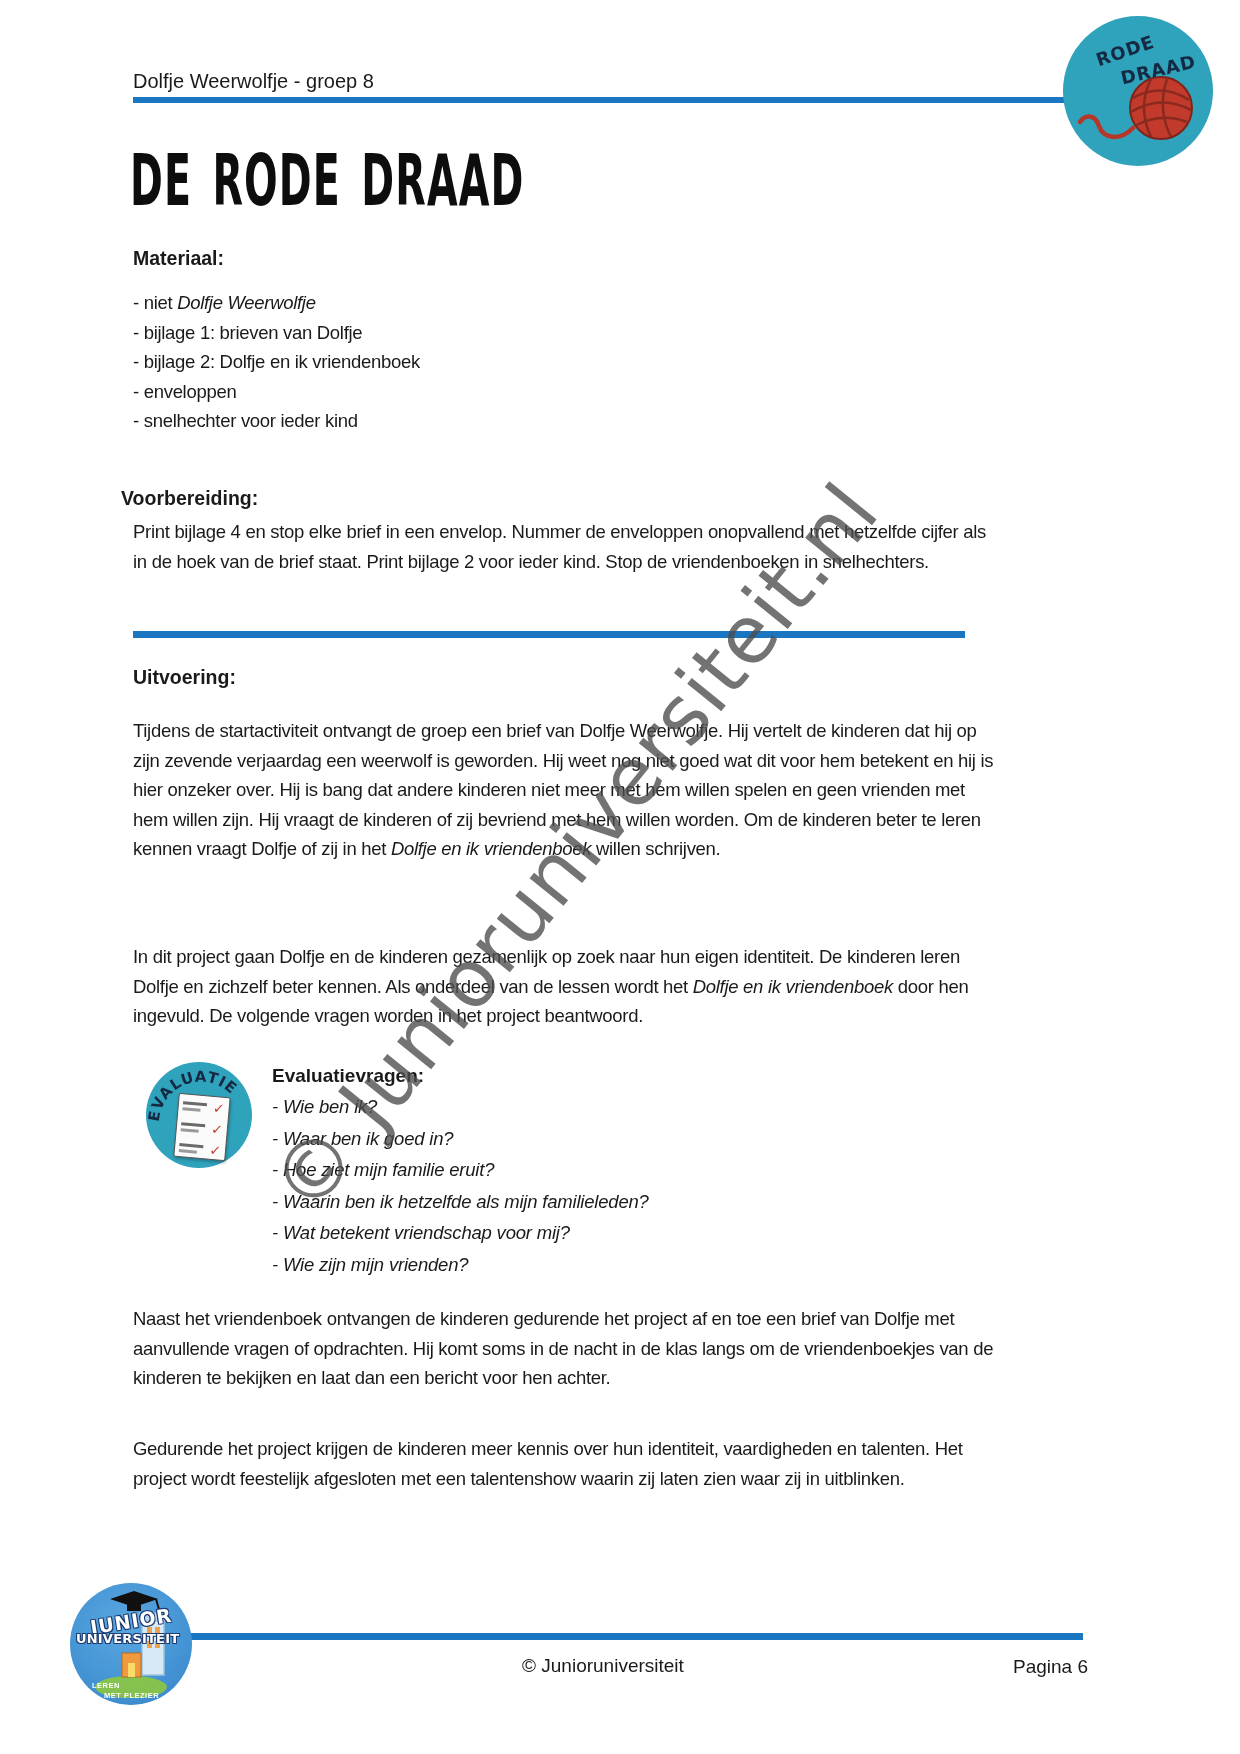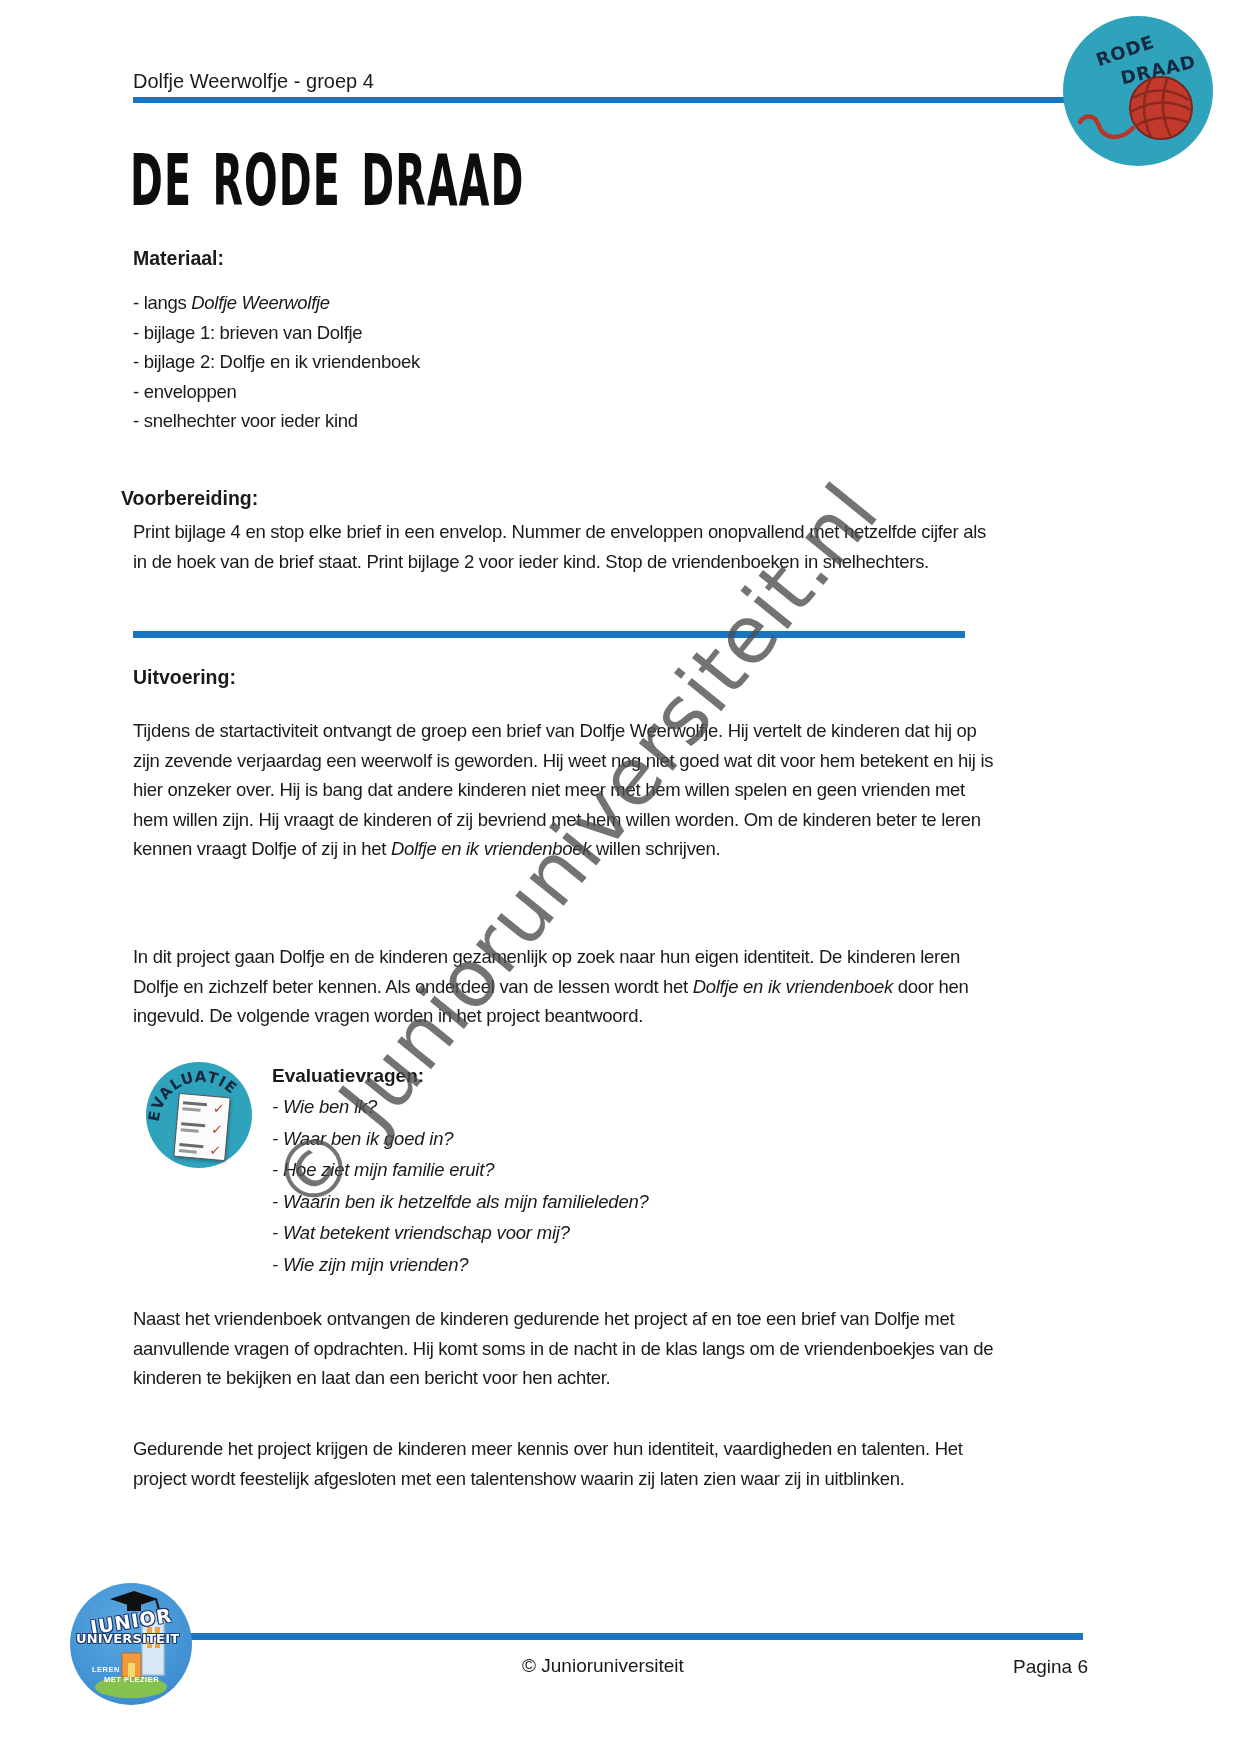--- a/index.html
+++ b/index.html
@@ -78,52 +78,52 @@
   
   .footer-rule{left:190px;top:1633px;width:893px;height:7px;}
   .footer-copy{left:522px;top:1655px;font-size:19px;}
   .footer-page{left:1013px;top:1656px;font-size:19px;}
   .ju-logo{left:70px;top:1583px;width:122px;height:122px;border-radius:50%;
     background:radial-gradient(circle at 45% 35%, #5aa7e0, #4090D2 70%, #3579bd);z-index:45;}
   .ju-text{position:absolute;color:#fff;font-weight:900;font-family:"DejaVu Sans",sans-serif;
     text-shadow:-1px -1px 0 #1d3a6e,1px -1px 0 #1d3a6e,-1px 1px 0 #1d3a6e,1px 1px 0 #1d3a6e;}
   .ju-line1{left:20px;top:27px;font-size:19px;transform:rotate(-9deg);letter-spacing:1px;}
   .ju-line2{left:6px;top:48px;font-size:13px;letter-spacing:0.2px;}
-  .ju-tag{position:absolute;color:#fff;font-weight:bold;font-size:7.5px;letter-spacing:0.5px;text-align:right;}
+  .ju-tag{position:absolute;color:#fff;font-weight:bold;font-size:7.5px;letter-spacing:0.5px;text-align:right;margin-top:16px;}
   .ju-tag1{left:22px;top:82px;}
   .ju-tag2{left:14px;top:92px;padding-left:20px;}
   em{font-style:italic;}
 </style>
 </head>
 <body>
 
 <div class="page">
 
-  <div class="abs header-title">Dolfje Weerwolfje - groep 4</div>
+  <div class="abs header-title">Dolfje Weerwolfje - groep 8</div>
   <div class="abs rule header-rule"></div>
 
   <div class="abs rd-logo">
     <span class="rd-text rd-line1">RODE</span>
     <span class="rd-text rd-line2">DRAAD</span>
     <svg width="150" height="150" viewBox="0 0 150 150">
       <path d="M 70 112 C 56 126, 40 122, 36 110 C 32 98, 22 98, 17 106" stroke="#b5372a" stroke-width="4.5" fill="none" stroke-linecap="round"></path>
       <circle cx="98" cy="92" r="31" fill="#C23A2B" stroke="#7e241b" stroke-width="2"></circle>
       <path d="M 70 82 q 28 -16 56 2" stroke="#8a2a1e" stroke-width="2.5" fill="none"></path>
       <path d="M 68 96 q 30 -18 60 -2" stroke="#8a2a1e" stroke-width="2.5" fill="none"></path>
       <path d="M 72 110 q 26 -14 52 -4" stroke="#8a2a1e" stroke-width="2.5" fill="none"></path>
       <path d="M 88 63 q -14 28 0 58" stroke="#8a2a1e" stroke-width="2.5" fill="none"></path>
       <path d="M 104 63 q -10 30 4 58" stroke="#8a2a1e" stroke-width="2.5" fill="none"></path>
     </svg>
   </div>
 
   <div class="abs page-title">DE RODE DRAAD</div>
 
   <div class="abs h materiaal-head">Materiaal:</div>
   <div class="abs materiaal-list">
-    <div class="m-item"><span>- langs </span><em>Dolfje Weerwolfje</em></div>
+    <div class="m-item"><span>- niet </span><em>Dolfje Weerwolfje</em></div>
     <div class="m-item"><span>- bijlage 1: brieven van Dolfje</span><em></em></div>
     <div class="m-item"><span>- bijlage 2: Dolfje en ik vriendenboek</span><em></em></div>
     <div class="m-item"><span>- enveloppen</span><em></em></div>
     <div class="m-item"><span>- snelhechter voor ieder kind</span><em></em></div>
   </div>
 
 
   <div class="abs h voorb-head">Voorbereiding:</div>
   <p class="abs body-text para voorb-p">Print bijlage 4 en stop elke brief in een envelop. Nummer de enveloppen onopvallend met hetzelfde cijfer als in de hoek van de brief staat. Print bijlage 2 voor ieder kind. Stop de vriendenboeken in snelhechters.</p>
 

